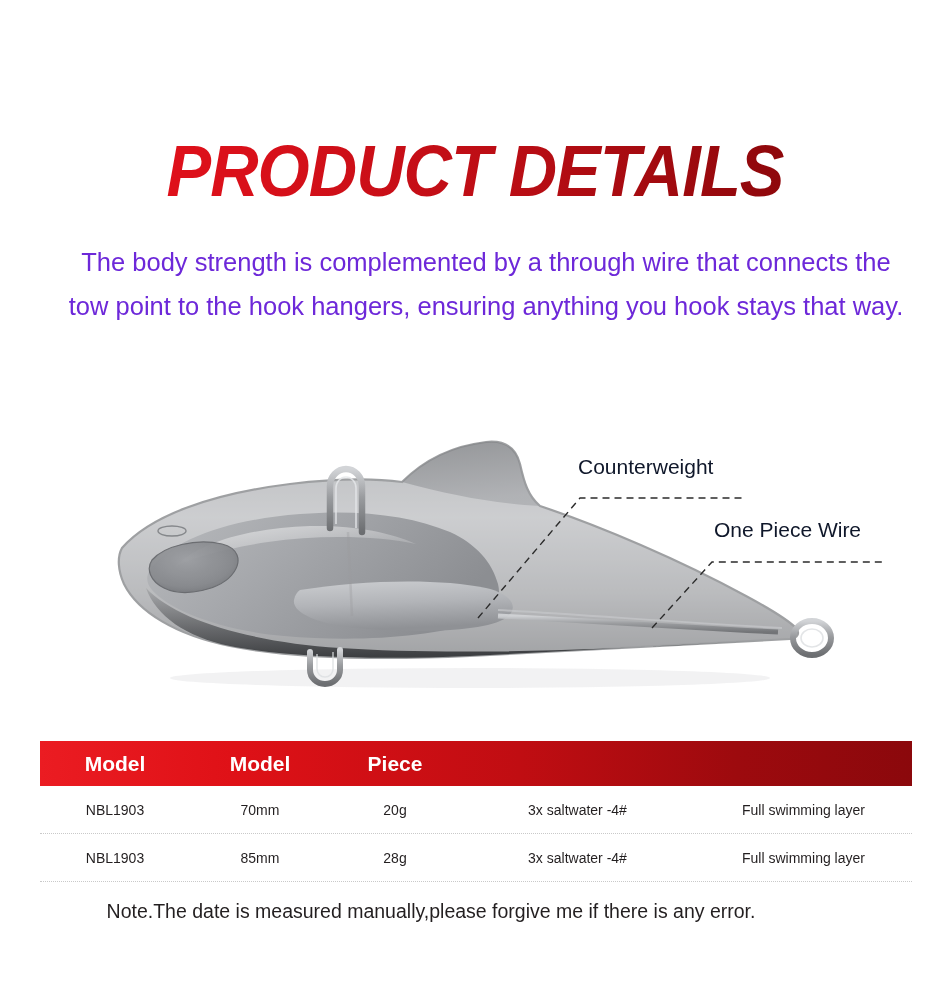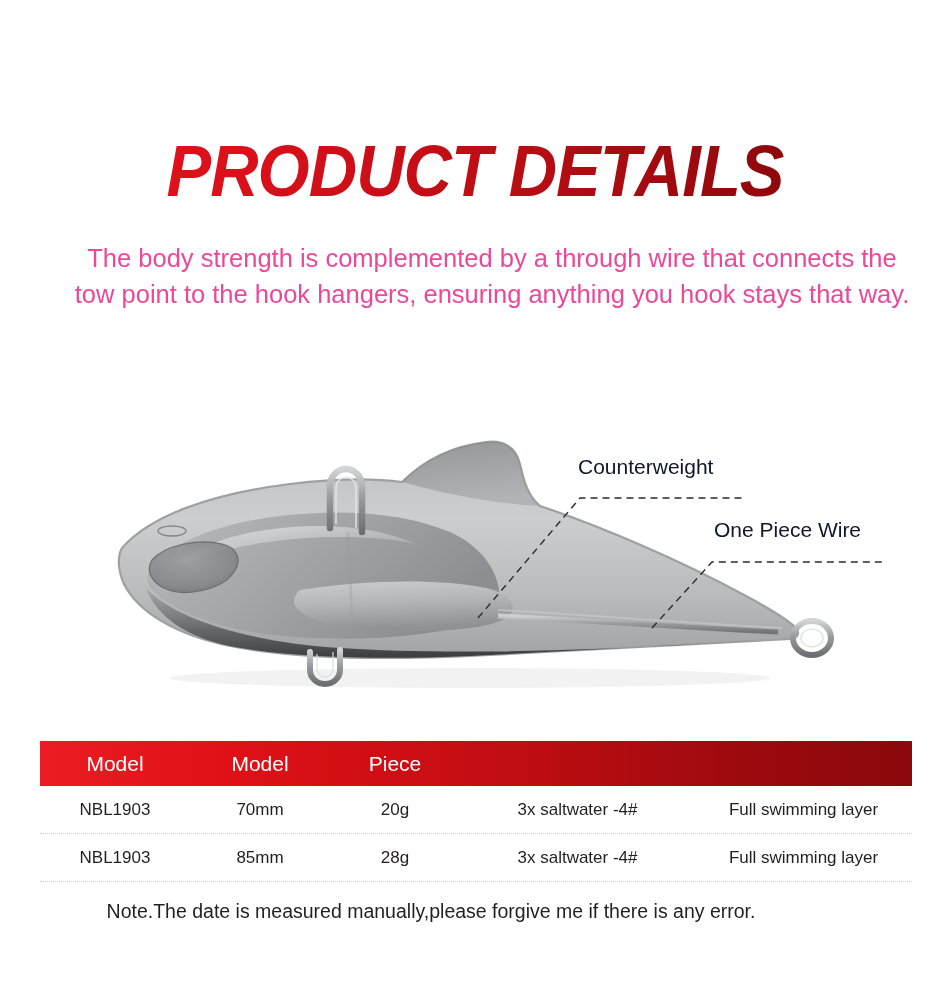--- a/index.html
+++ b/index.html
@@ -36,26 +36,26 @@
     background-clip: text;
     color: transparent;
     -webkit-text-fill-color: transparent;
     white-space: nowrap;
   }
 
   
   #description {
     position: absolute;
     top: 240px;
-    left: 72px;
+    left: 66px;
     width: 840px;
     text-align: center;
     font-size: 25.5px;
-    line-height: 36px;
-    color: #ec4899;
+    line-height: 44px;
+    color: #6d28d9;
   }
 
   
   #lure-figure {
     position: absolute;
     top: 420px;
     left: 0;
     width: 950px;
     height: 300px;
   }
@@ -81,31 +81,31 @@
   }
   #spec-header {
     display: flex;
     height: 45px;
     align-items: center;
     background-image: linear-gradient(90deg, #eb1c22 0%, #df1117 22%, #c00d12 55%, #9d0a0e 80%, #8b080c 100%);
   }
   #spec-header .cell {
     color: #ffffff;
     font-size: 21px;
-    font-weight: normal;
+    font-weight: bold;
     text-align: center;
   }
   .spec-row {
     display: flex;
     height: 47px;
     align-items: center;
     border-bottom: 1px dotted #c9c9c9;
   }
   .spec-row .cell {
-    font-size: 17px;
+    font-size: 14px;
     color: #231f20;
     text-align: center;
   }
   .col-model  { width: 150px; }
   .col-length { width: 140px; }
   .col-weight { width: 130px; }
   .col-hook   { width: 235px; }
   .col-action { width: 217px; }
 
   #spec-note {

